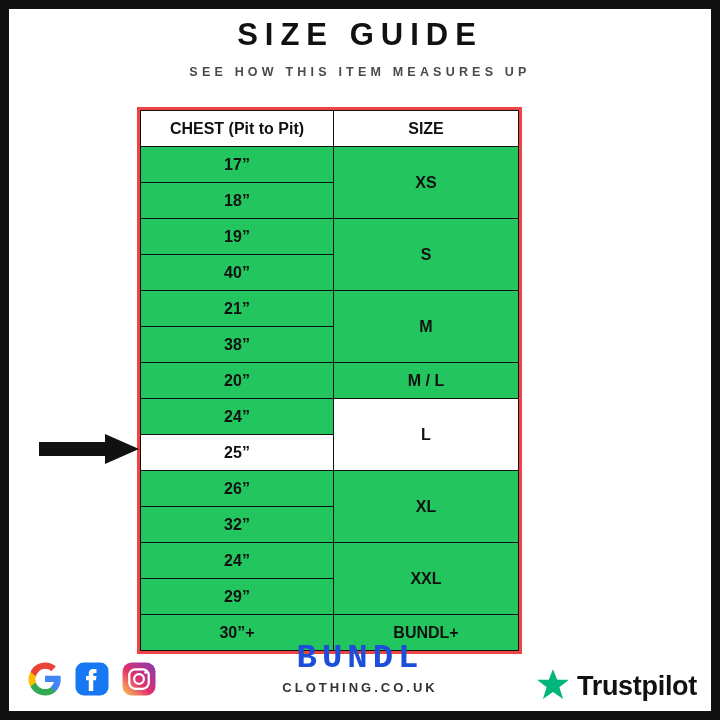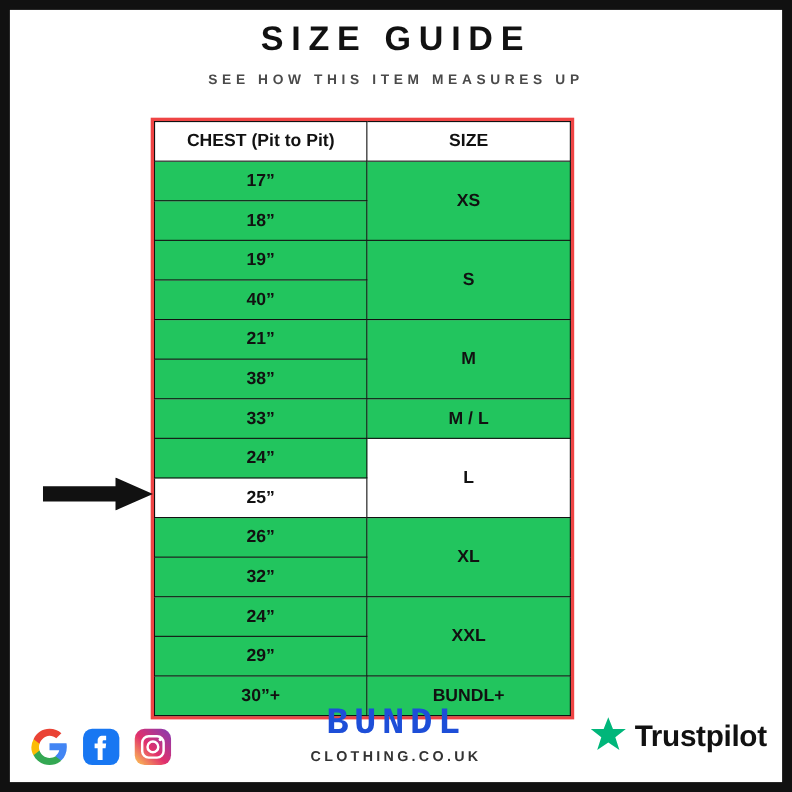--- a/index.html
+++ b/index.html
@@ -127,21 +127,21 @@
   .brand-sub {
     font-size: 13px;
     font-weight: bold;
     letter-spacing: 3px;
     color: #333333;
     margin-top: 5px;
   }
   .trustpilot {
     position: absolute;
     right: 14px;
-    bottom: 16px;
+    bottom: 0;
     display: flex;
     align-items: center;
     gap: 7px;
     justify-content: flex-end;
   }
   .tp-name {
     font-size: 27px;
     font-weight: bold;
     color: #111111;
     letter-spacing: -0.3px;
@@ -182,21 +182,21 @@
 
           <tr>
             <td class="chest grey">21”</td>
             <td class="grey size-cell" rowspan="2">M</td>
           </tr>
           <tr>
             <td class="chest grey">38”</td>
           </tr>
 
           <tr>
-            <td class="chest grey">33”</td>
+            <td class="chest grey">20”</td>
             <td class="grey size-cell">M / L</td>
           </tr>
 
           <tr>
             <td class="chest grey">24”</td>
             <td class="white size-cell" rowspan="2">L</td>
           </tr>
           <tr>
             <td class="chest white">25”</td>
           </tr>

